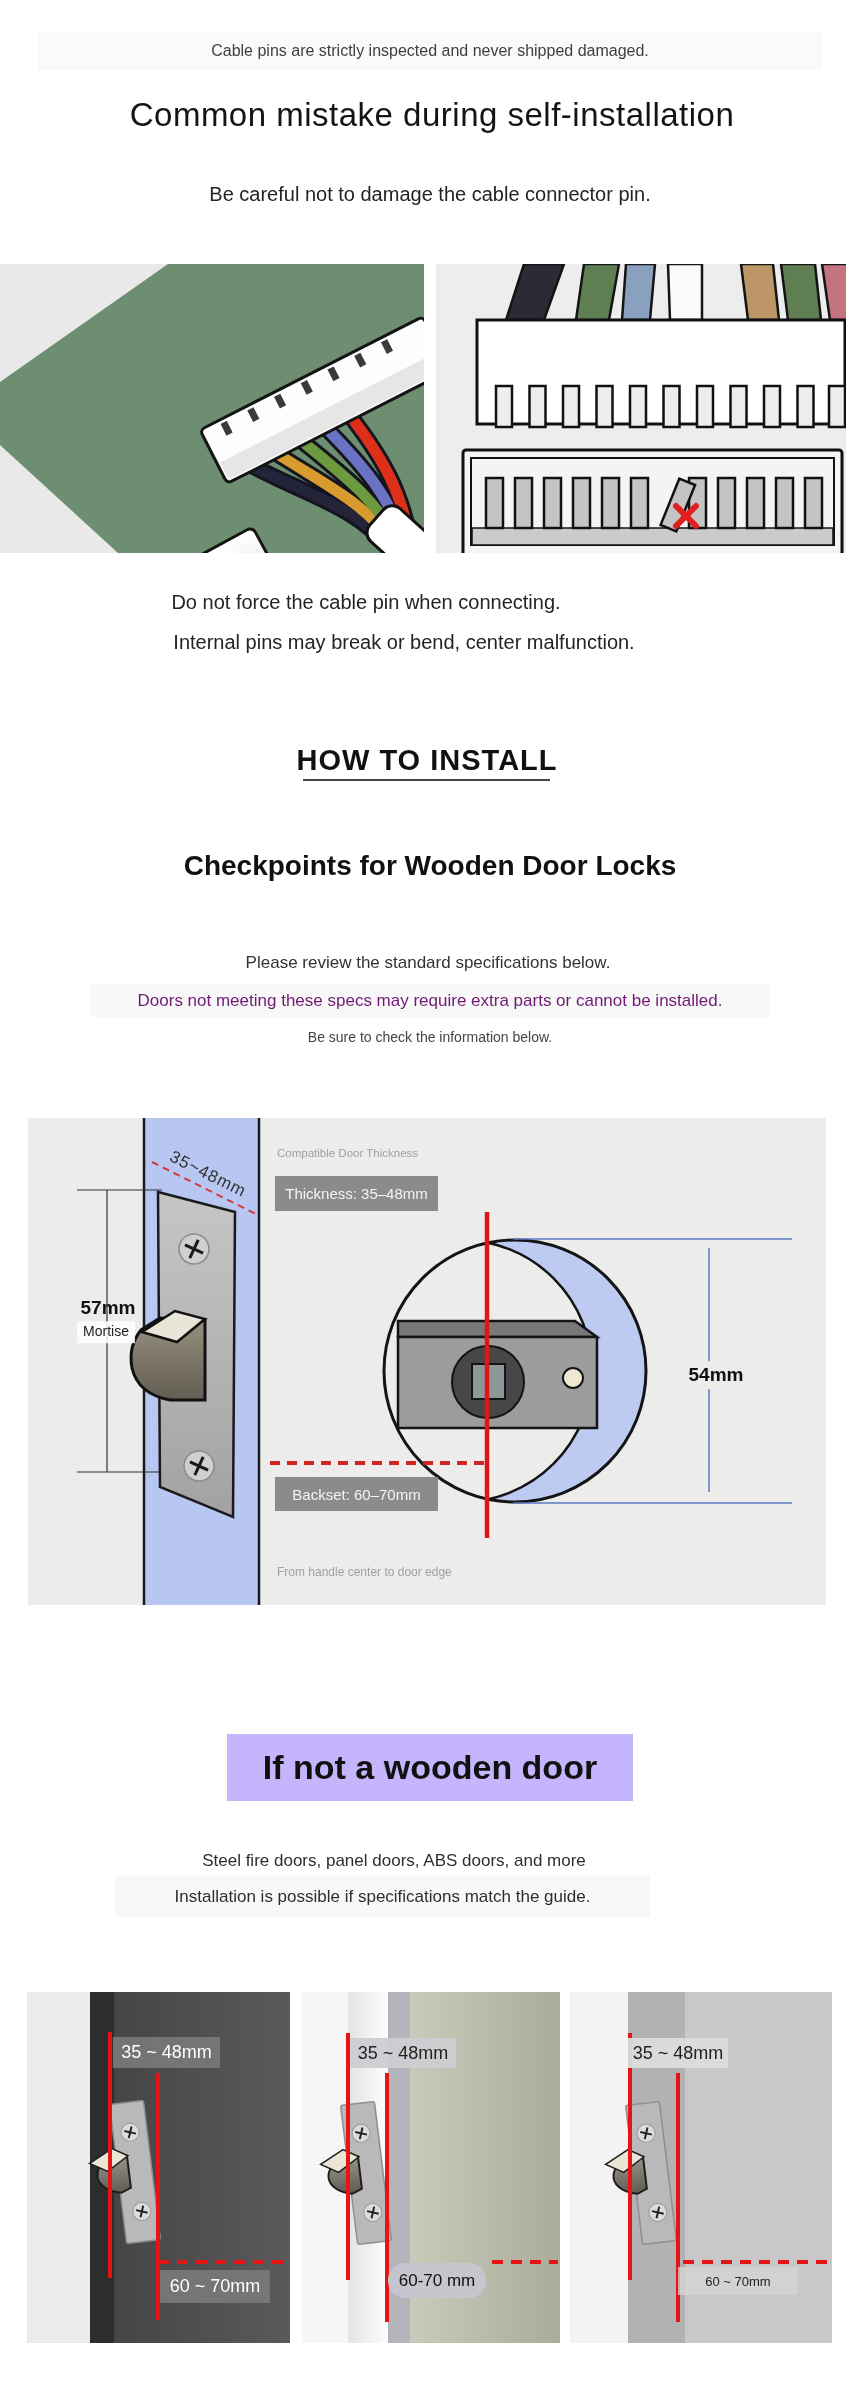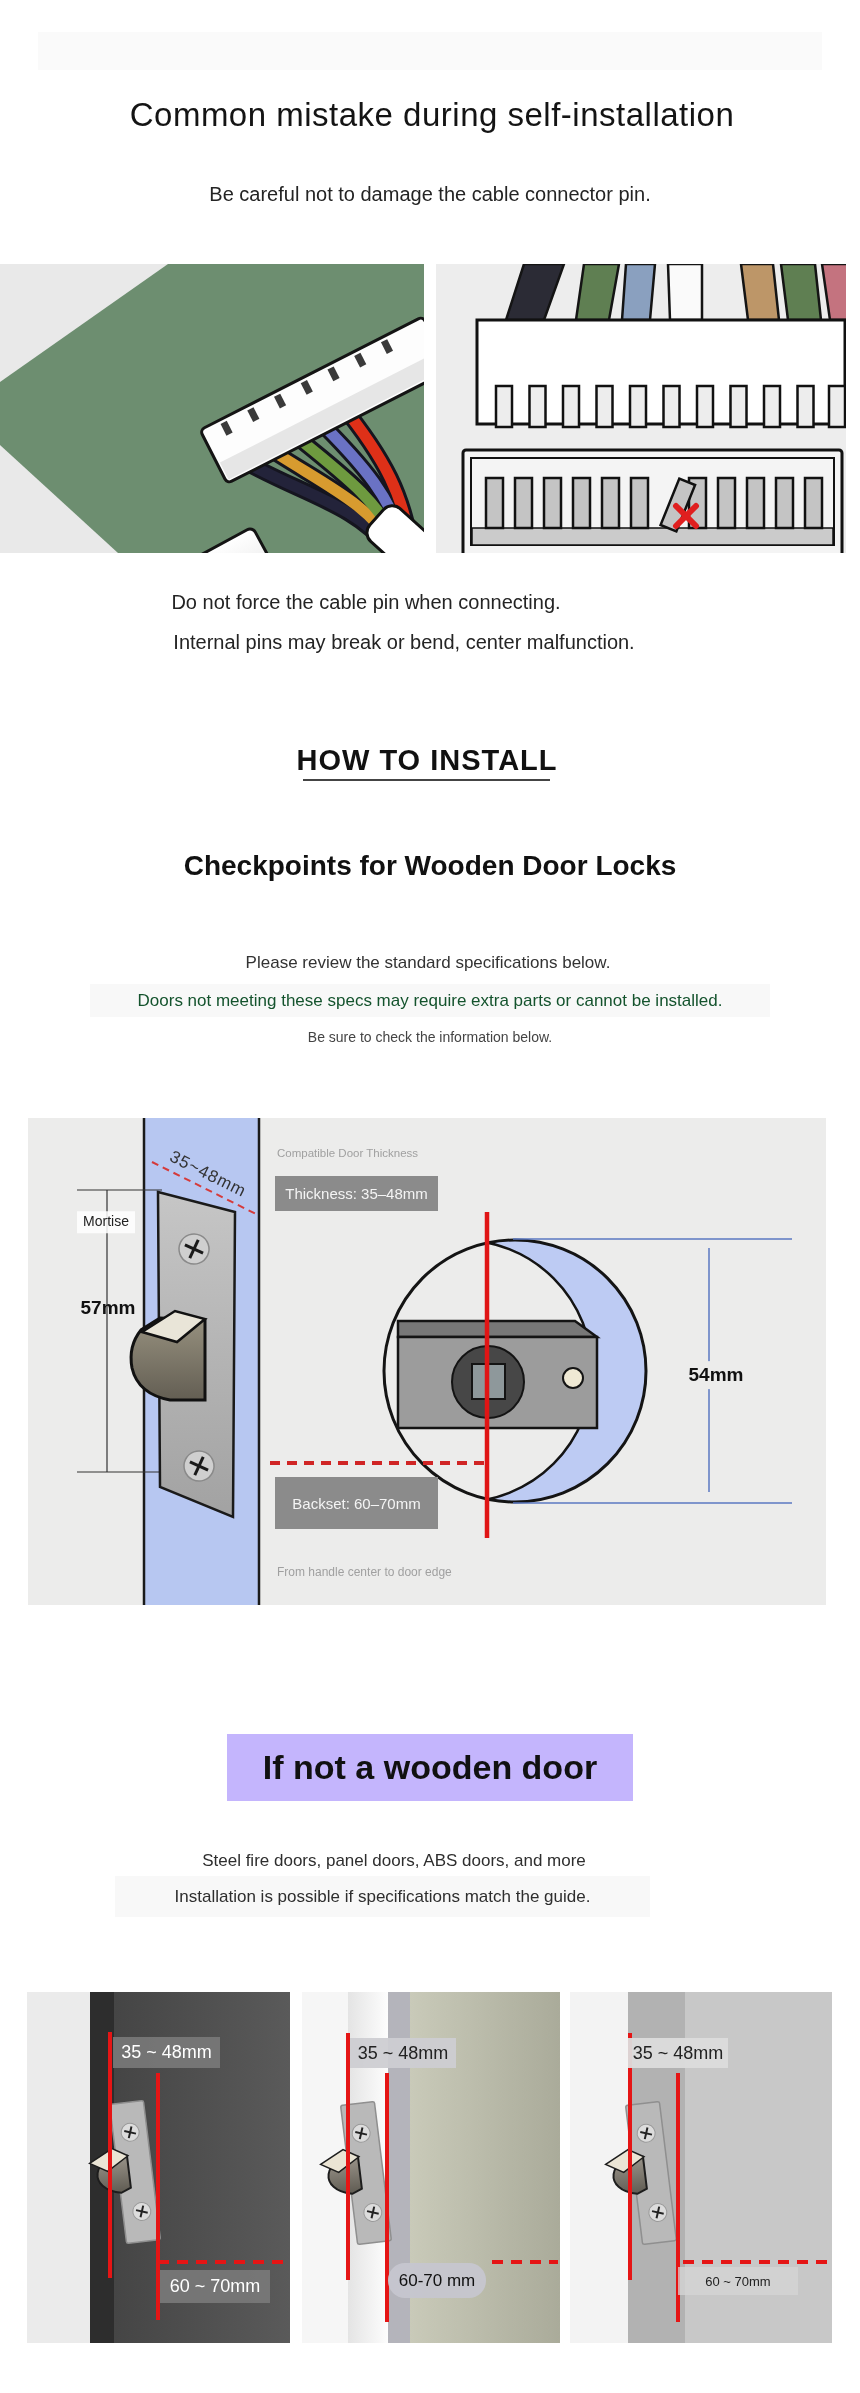--- a/index.html
+++ b/index.html
@@ -13,21 +13,21 @@
   .band{background:#f8f8f8;}
   .quality{font-size:16px;color:#3f3f3f;}
   .hero-band{left:38px;top:32px;width:784px;height:38px;background:#fafafa;}
   .hero-title{font-size:33px;font-weight:500;color:#141414;letter-spacing:.5px;}
   .hero-sub{font-size:20px;color:#242424;}
   .warn{font-size:20px;color:#242424;}
   .howto{font-size:29px;font-weight:bold;color:#111;letter-spacing:1px;}
   .howto-rule{left:303px;top:779px;width:247px;height:2px;background:#444;}
   .cp-title{font-size:28px;font-weight:bold;color:#111;}
   .cp-line{font-size:17px;color:#333;}
-  .cp-band{left:90px;top:984px;width:680px;height:33px;font-size:17px;color:#14532d;}
+  .cp-band{left:90px;top:984px;width:680px;height:33px;font-size:17px;color:#701a75;}
   .cp-small{font-size:14px;color:#444;}
   .nw-box{left:227px;top:1734px;width:406px;height:67px;background:#c4b5fd;font-size:34px;font-weight:bold;color:#111;}
   .nw-line{font-size:17px;color:#2e2e2e;}
   .nw-band{left:115px;top:1876px;width:535px;height:41px;font-size:17px;color:#2e2e2e;}
   .diagram-panel{left:28px;top:1118px;width:798px;height:487px;background:#ececeb;}
   .cap{font-size:11.5px;color:#a0a0a0;}
   .badge{background:#8b8b8b;color:#f4f4f4;font-size:15px;}
   .rot-dim{font-size:17px;color:#333;transform:translate(-50%,-50%) rotate(26.5deg);letter-spacing:1px;}
   .mortise{font-size:14px;color:#222;background:rgba(255,255,255,.85);padding:2px 6px;}
   .dim-bold{font-size:19px;font-weight:bold;color:#111;}
@@ -39,20 +39,21 @@
   .door-bk2{background:rgba(198,198,207,.95);color:#111;font-size:17px;}
   .door-bk3{background:rgba(214,214,214,.75);color:#222;font-size:13px;}
   svg{display:block;}
 </style>
 </head>
 <body>
 
 <div class="canvas">
 
   <div class="abs hero-band"></div>
+  <div class="lbl quality" style="left:430px;top:51px;">Cable pins are strictly inspected and never shipped damaged.</div>
   <div class="lbl hero-title" style="left:432px;top:115px;">Common mistake during self-installation</div>
   <div class="lbl hero-sub" style="left:430px;top:194px;">Be careful not to damage the cable connector pin.</div>
 
   <div class="abs" style="left:0;top:264px;width:424px;height:289px;">
     <svg width="424" height="289" viewBox="0 0 424 289">
       <defs>
         <linearGradient id="wireSheen" x1="0" y1="0" x2="0" y2="1">
           <stop offset="0" stop-color="#ffffff"></stop>
             <stop offset="1" stop-color="#e3e3e3"></stop>
         </linearGradient>
@@ -259,24 +260,24 @@
         <line x1="681" y1="130" x2="681" y2="374"></line>
       </g>
     </svg>
   </div>
 
   <div class="lbl rot-dim" style="left:208px;top:1174px;">35~48mm</div>
   <div class="abs cap" style="left:277px;top:1147px;">Compatible Door Thickness</div>
   <div class="box badge" style="left:275px;top:1176px;width:163px;height:35px;">
       <span>Thickness: 35–48mm</span>
     </div>
-  <div class="lbl mortise" style="left:106px;top:1222px;">Mortise</div>
+  <div class="lbl mortise" style="left:106px;top:1332px;">Mortise</div>
   <div class="lbl dim-bold" style="left:108px;top:1308px;">57mm</div>
   <div class="lbl dim-bold bg-panel" style="left:716px;top:1375px;">54mm</div>
-  <div class="box badge" style="left:275px;top:1477px;width:163px;height:52px;">
+  <div class="box badge" style="left:275px;top:1477px;width:163px;height:34px;">
       <span>Backset: 60–70mm</span>
     </div>
   <div class="abs cap" style="left:277px;top:1517px;font-size:12px;margin-top:48px;">From handle center to door edge</div>
 
   <div class="box nw-box">
       <span>If not a wooden door</span>
     </div>
   <div class="lbl nw-line" style="left:394px;top:1861px;">Steel fire doors, panel doors, ABS doors, and more</div>
   <div class="box nw-band band">
       <span>Installation is possible if specifications match the guide.</span>

